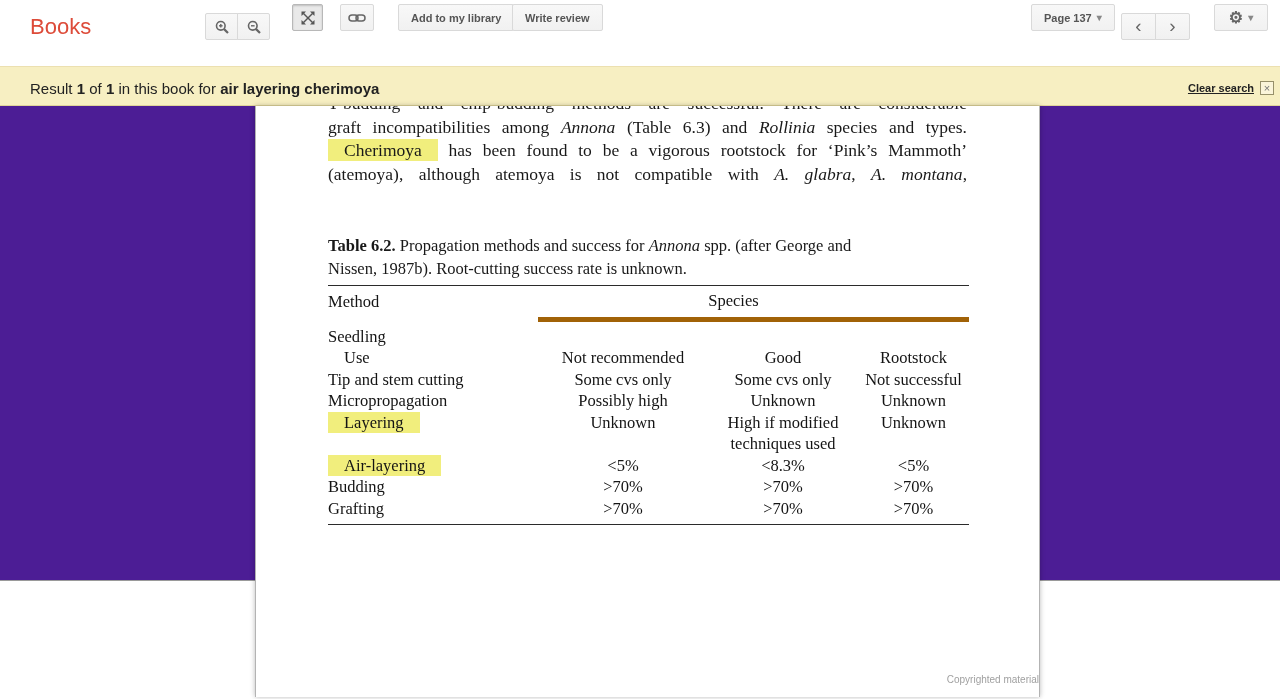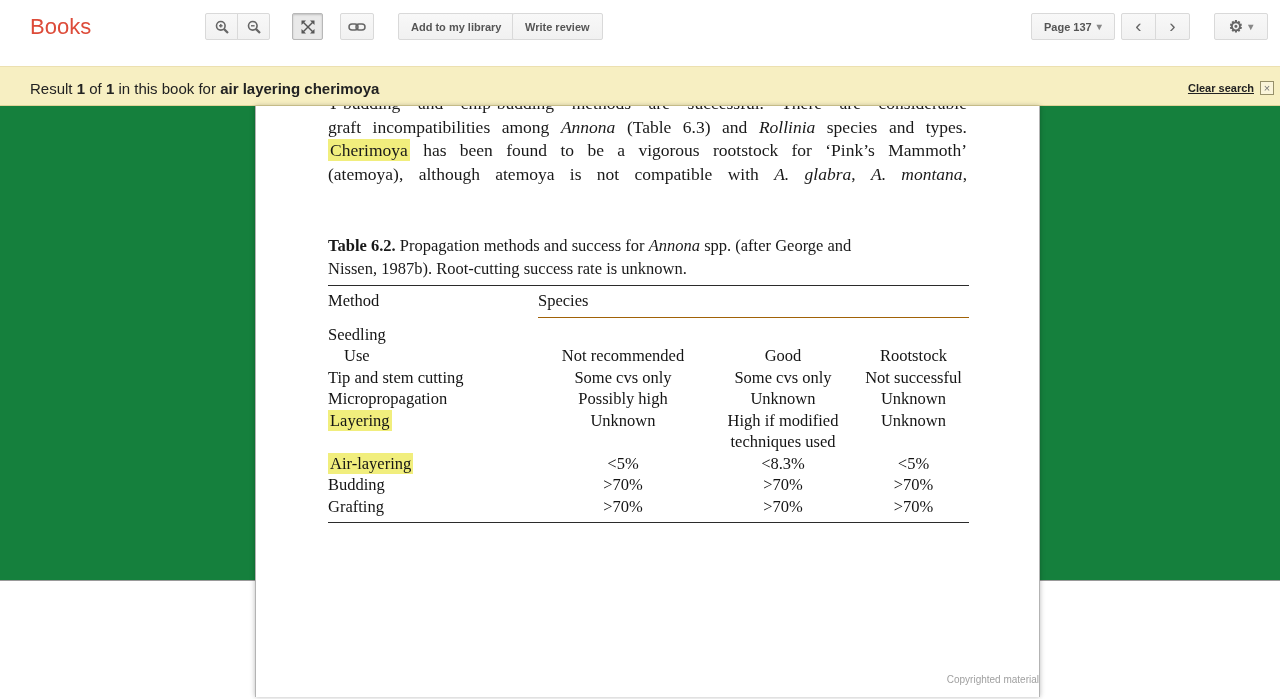--- a/index.html
+++ b/index.html
@@ -13,21 +13,21 @@
   .logo { position: absolute; left: 30px; top: 14px; font-size: 22px; color: #dd4b39; cursor: pointer; }
 
   .gbtn {
     height: 27px; display: inline-flex; align-items: center; justify-content: center;
     background: linear-gradient(#f8f8f8, #f1f1f1);
     border: 1px solid #d9d9d9; border-radius: 2px;
     font-family: "Liberation Sans", sans-serif;
     font-size: 11px; font-weight: bold; color: #555;
     padding: 0 12px; white-space: nowrap; cursor: pointer;
   }
-  .header > .gbtn { position: absolute; top: 13px; }
+  .header > .gbtn { position: absolute; top: 4px; }
   .group { position: absolute; top: 13px; display: flex; }
   .group .gbtn { border-radius: 0; }
   .group .gbtn:first-child { border-radius: 2px 0 0 2px; }
   .group .gbtn:last-child { border-radius: 0 2px 2px 0; margin-left: -1px; }
   .gbtn.iconbtn { padding: 0; }
   .gbtn.pressed { background: #e9e9e9; border-color: #b8b8b8; box-shadow: inset 0 1px 2px rgba(0,0,0,.18); }
   .chev { font-size: 19px; font-weight: normal; color: #666; line-height: 1; position: relative; top: -1px; }
   .gear { font-size: 16px; color: #666; line-height: 1; }
   .caret { font-size: 10px; color: #888; margin-left: 5px; line-height: 1; }
 
@@ -40,48 +40,48 @@
   }
   .banner b { font-weight: bold; }
   .clear-search { margin-left: auto; font-size: 11px; font-weight: bold; color: #222; text-decoration: underline; cursor: pointer; }
   .banner-close {
     width: 14px; height: 14px; margin-left: 6px; flex: 0 0 auto;
     border: 1px solid #97906a; background: #fbf5da; color: #777;
     font-size: 11px; line-height: 12px; text-align: center; cursor: pointer;
   }
 
   
-  .content { position: absolute; top: 106px; left: 0; width: 100%; height: 475px; background: #15803d; border-bottom: 1px solid #9a9a9a; }
+  .content { position: absolute; top: 106px; left: 0; width: 100%; height: 475px; background: #4c1d95; border-bottom: 1px solid #9a9a9a; }
   .page {
     position: absolute; left: 255px; top: 0; width: 785px; height: 591px;
     background: #fff; border-left: 1px solid #b3b3b3; border-right: 1px solid #b3b3b3;
     box-shadow: 0 0 5px rgba(0,0,0,.28);
     overflow: hidden; padding: 0 72px;
   }
   .booktext { font-family: "Liberation Serif", "DejaVu Serif", serif; color: #191919; }
   .para { margin-top: -14px; }
   .bt-line {
     font-size: 17.5px; line-height: 23.5px;
     text-align: justify; text-align-last: justify; -moz-text-align-last: justify;
   }
   .it { font-style: italic; }
   .bd { font-weight: bold; }
-  .hl { background: #f1ee7d; padding: 1px 2px; }
+  .hl { background: #f1ee7d; padding: 1px 16px; }
 
   .caption { margin-top: 48px; font-size: 16.5px; line-height: 23px; }
 
   table.btable {
     margin-top: 5px; width: 641px; border-collapse: collapse;
     font-family: "Liberation Serif", "DejaVu Serif", serif;
     font-size: 16.5px; color: #141414;
     border-top: 1px solid #2b2b2b; border-bottom: 1px solid #2b2b2b;
   }
   .btable th { font-weight: normal; }
   .hrow1 th { text-align: left; padding: 5px 0 6px; }
-  .hrow1 th.species-th { text-align: left; border-bottom: 1px solid #a16207; padding-right: 40px; }
+  .hrow1 th.species-th { text-align: center; border-bottom: 5px solid #a16207; padding-right: 40px; }
   .hrow2 th { text-align: center; padding: 9px 0 8px; border-bottom: 1px solid #2b2b2b; }
   .btable td { line-height: 21.5px; text-align: center; vertical-align: top; }
   .btable td.mcol { text-align: left; }
   .btable td.indent { padding-left: 16px; }
   .btable tbody tr:first-child td { padding-top: 6px; }
   .btable tbody tr:last-child td { padding-bottom: 5px; }
   .wrapcell { white-space: pre-line; }
 
   .copyright { position: absolute; right: 0; bottom: 12px; font-size: 10px; color: #a0a0a0; font-family: "Liberation Sans", sans-serif; }
 </style>

